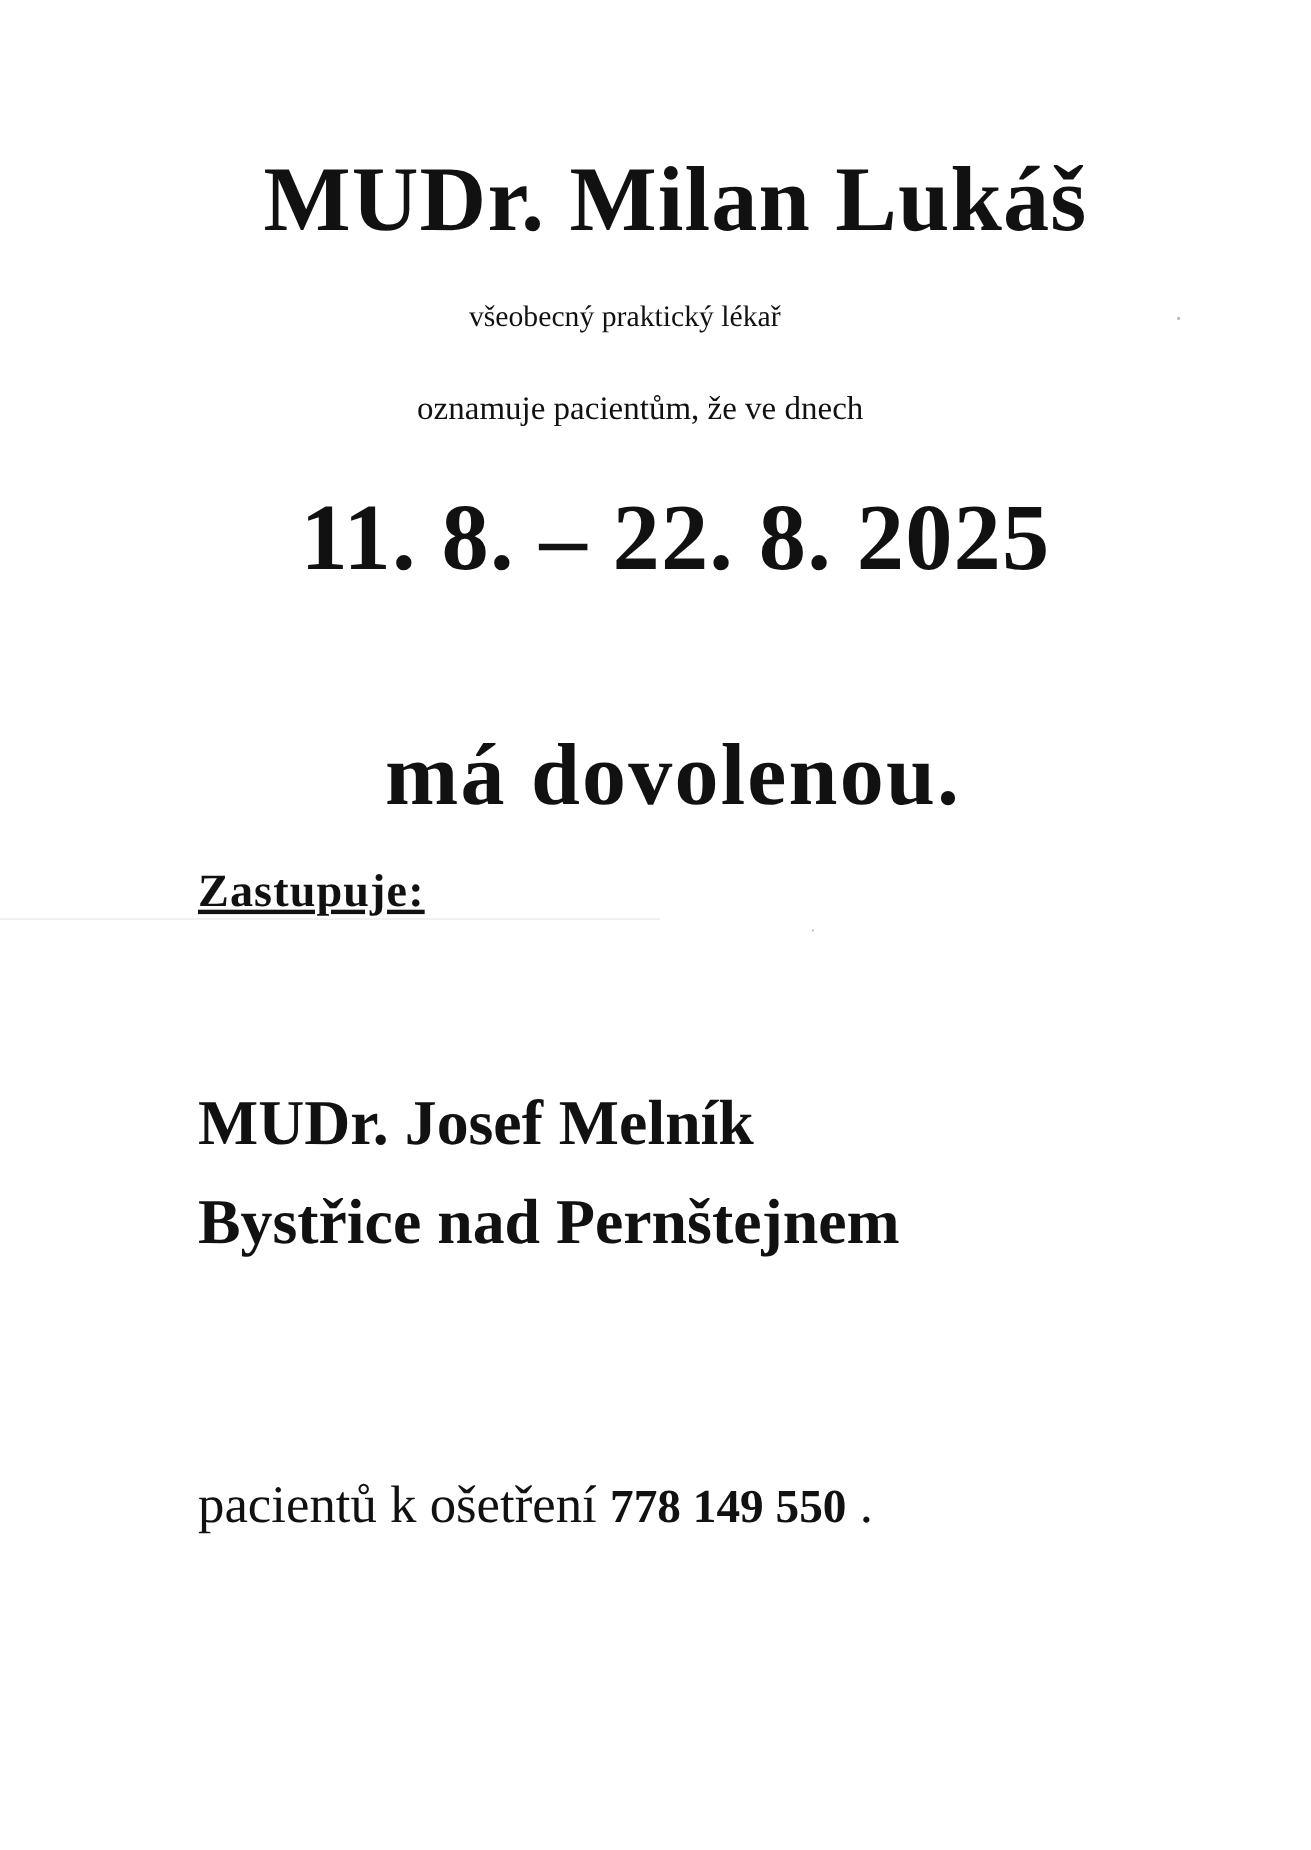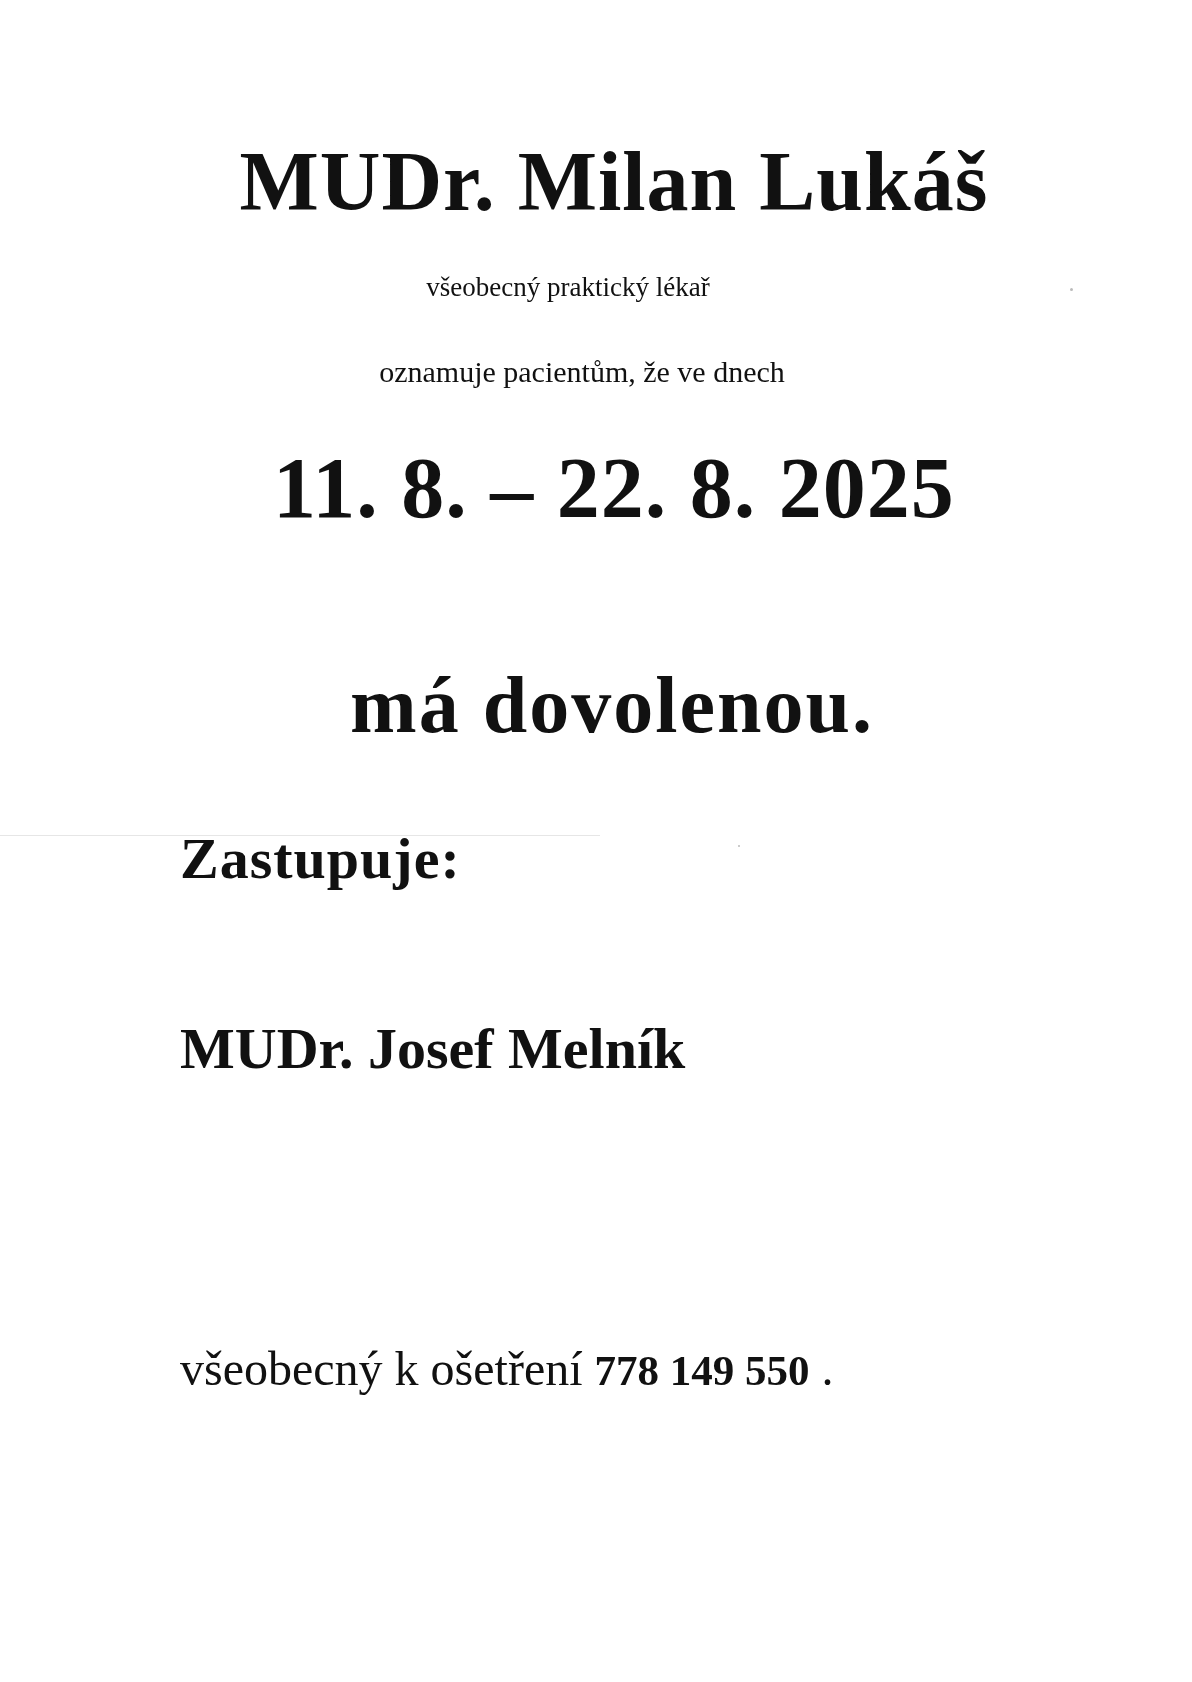--- a/index.html
+++ b/index.html
@@ -21,22 +21,22 @@
     .subtitle { top: 274px; font-size: 27px; line-height: 1; transform: translateX(-28px); }
     .intro { top: 357px; font-size: 30px; line-height: 1; transform: translateX(-14px); }
     .dates {
       top: 445px; font-size: 86px; font-weight: bold; line-height: 1; letter-spacing: 1px;
       transform: translateX(18px);
     }
     .vacation {
       top: 665px; font-size: 80px; font-weight: bold; line-height: 1; letter-spacing: 2px;
       transform: translateX(16px);
     }
-    .substitute-label { left: 180px; top: 830px; font-size: 58px; font-weight: bold; line-height: 1; letter-spacing: 1px; }
-    .substitute-name { left: 180px; top: 992px; font-size: 58px; font-weight: bold; line-height: 1; margin-top: 28px; }
+    .substitute-label { left: 180px; top: 790px; font-size: 42px; font-weight: bold; line-height: 1; letter-spacing: 1px; text-decoration: underline; }
+    .substitute-name { left: 180px; top: 992px; font-size: 58px; font-weight: bold; line-height: 1; }
     .substitute-city { left: 180px; top: 1082px; font-size: 58px; font-weight: bold; line-height: 1; }
     .phone-line1 { left: 180px; top: 1238px; font-size: 48px; line-height: 1; }
     .phone-line2 { left: 180px; top: 1345px; font-size: 48px; line-height: 1; }
     .phone-number { font-size: 43px; font-weight: bold; }
     .speck { position: absolute; background: #bbb; border-radius: 50%; }
     .faint-line { position: absolute; height: 1px; background: #e6e6e6; }
   </style>
 </head>
 <body>
 
@@ -46,18 +46,19 @@
   <div class="speck" style="left:738px; top:845px; width:2px; height:2px;"></div>
 
   <div class="line center title">MUDr. Milan Lukáš</div>
   <div class="line center subtitle">všeobecný praktický lékař</div>
   <div class="line center intro">oznamuje pacientům, že ve dnech</div>
   <div class="line center dates">11. 8. – 22. 8. 2025</div>
   <div class="line center vacation">má dovolenou.</div>
 
   <div class="line substitute-label">Zastupuje:</div>
   <div class="line substitute-name">MUDr. Josef Melník</div>
+  <div class="line substitute-city">Bystřice nad Pernštejnem</div>
 
   <div class="line phone-line2">
-    <span>všeobecný k ošetření</span>
+    <span>pacientů k ošetření</span>
     <span class="phone-number">778 149 550</span><span> .</span>
   </div>
 </div>
 
 </body></html>

